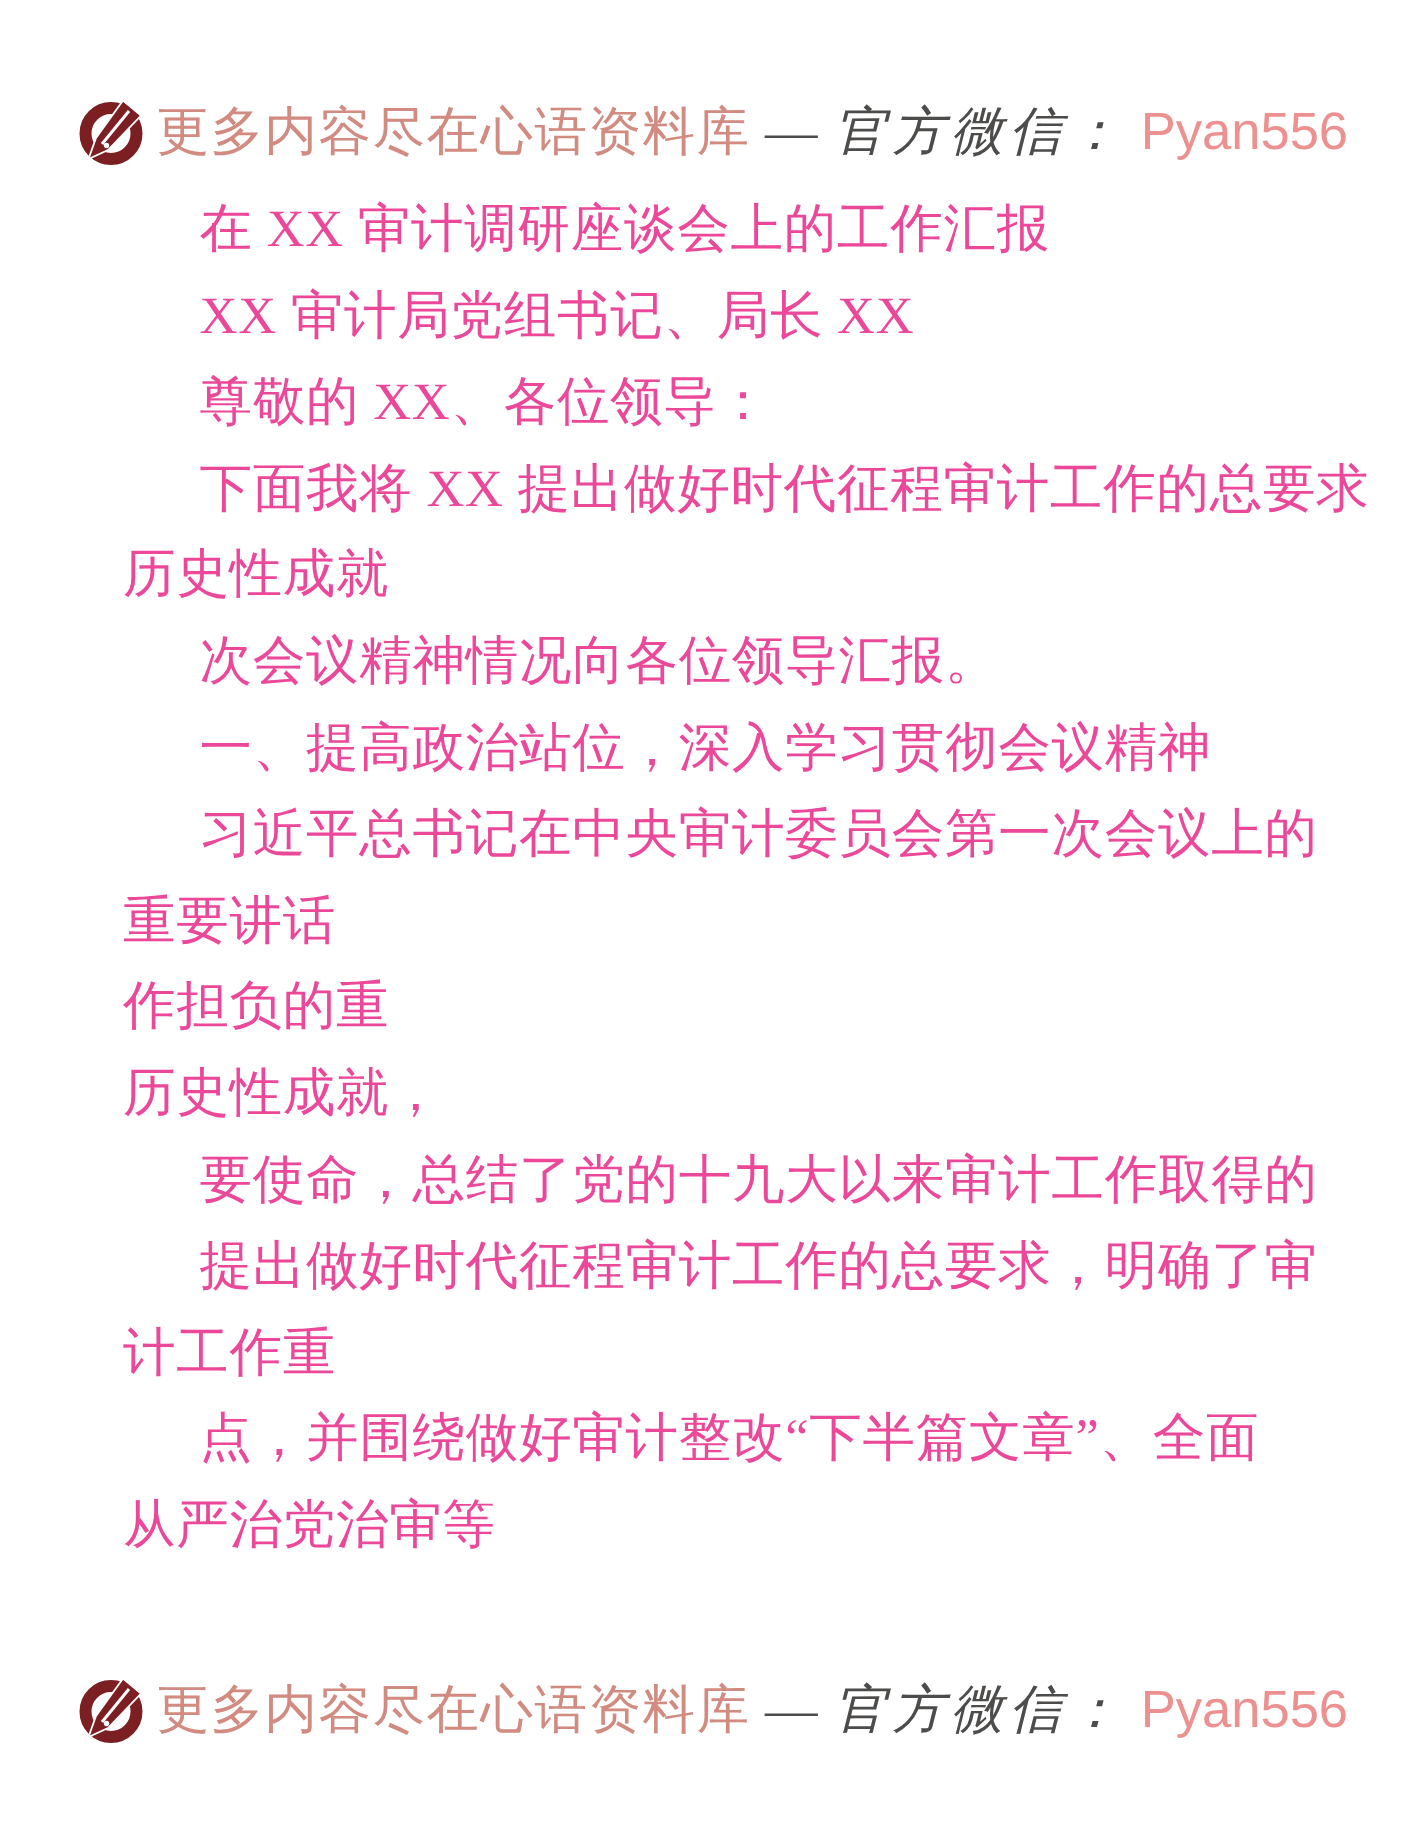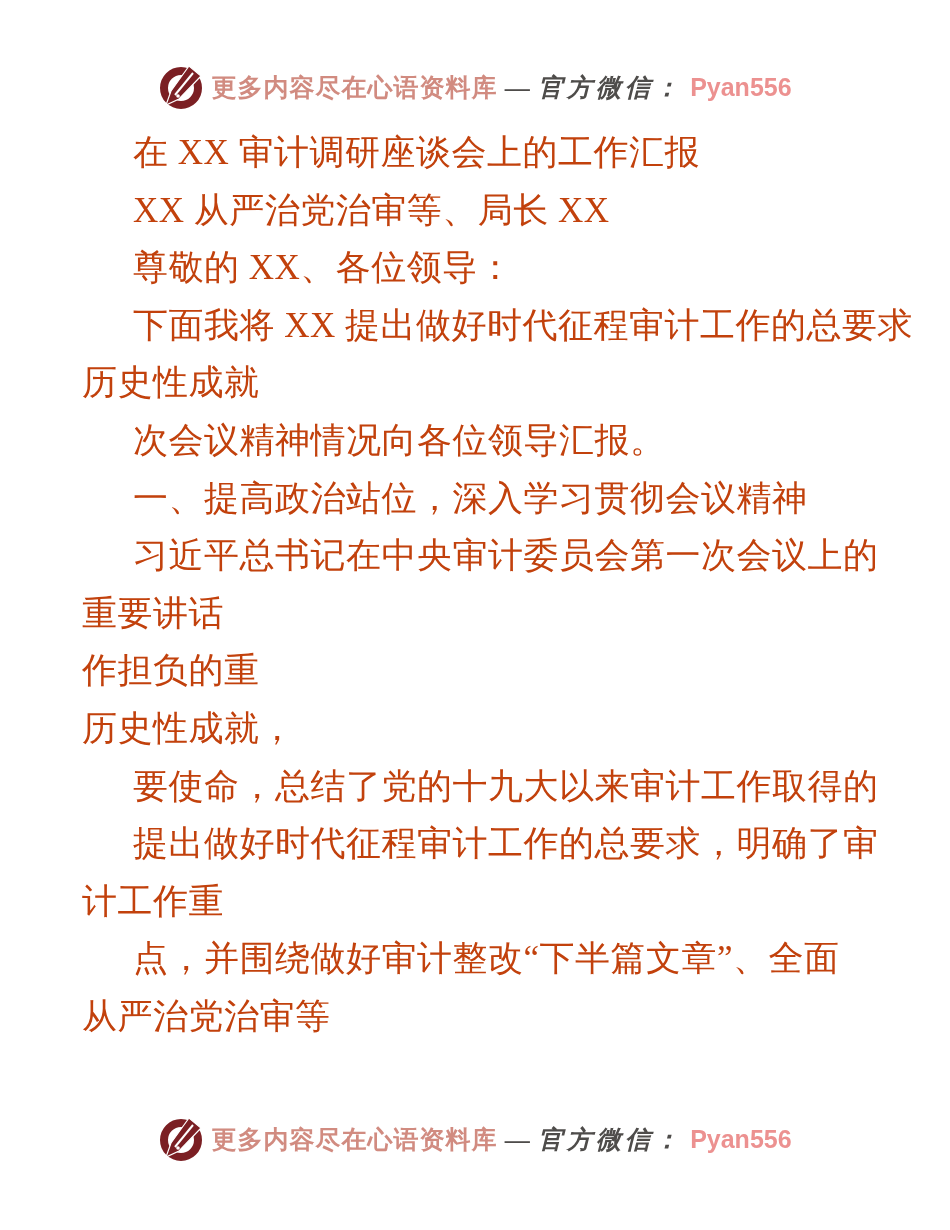--- a/index.html
+++ b/index.html
@@ -16,21 +16,21 @@
   .watermark{
     position:absolute;left:0;right:0;
     display:flex;align-items:center;justify-content:center;
     gap:7px;
     white-space:nowrap;
   }
   .wm-top{top:64px;}
   .wm-bottom{top:1116px;}
   .logo{display:inline-block;width:46px;height:46px;flex:0 0 auto;}
   .logo svg{display:block;width:46px;height:46px;}
-  .wm-text{font-size:25px;letter-spacing:1px;font-weight:bold;}
+  .wm-text{font-size:35px;letter-spacing:1px;}
   .wm-prefix{font-family:"Liberation Serif","DejaVu Serif",serif;}
   .wm-sep{font-family:"Liberation Serif","DejaVu Serif",serif;}
   .wm-label{
     font-family:"Liberation Serif","DejaVu Serif",serif;
     font-style:italic;letter-spacing:4px;
   }
   .wm-id{font-family:"Liberation Sans","DejaVu Sans",sans-serif;letter-spacing:0;}
 
   
   .text-block{
@@ -61,23 +61,23 @@
       </svg>
     </span>
     <span class="wm-text">
       <span class="wm-prefix" style="color: rgb(209, 139, 128);">更多内容尽在心语资料库</span>
       <span class="wm-sep" style="color: rgb(78, 76, 74);">—</span>
       <span class="wm-label" style="color: rgb(78, 76, 74);">官方微信：</span>
       <span class="wm-id" style="color: rgb(236, 145, 144);">Pyan556</span>
     </span>
   </div>
 
-  <div class="text-block" id="text-block" style="color: #c2410c;">
+  <div class="text-block" id="text-block" style="color: #ec4899;">
       <div class="line indent">在 XX 审计调研座谈会上的工作汇报</div>
-      <div class="line indent">XX 从严治党治审等、局长 XX</div>
+      <div class="line indent">XX 审计局党组书记、局长 XX</div>
       <div class="line indent">尊敬的 XX、各位领导：</div>
       <div class="line indent">下面我将 XX 提出做好时代征程审计工作的总要求</div>
       <div class="line">历史性成就</div>
       <div class="line indent">次会议精神情况向各位领导汇报。</div>
       <div class="line indent">一、提高政治站位，深入学习贯彻会议精神</div>
       <div class="line indent">习近平总书记在中央审计委员会第一次会议上的</div>
       <div class="line">重要讲话</div>
       <div class="line">作担负的重</div>
       <div class="line">历史性成就，</div>
       <div class="line indent">要使命，总结了党的十九大以来审计工作取得的</div>

